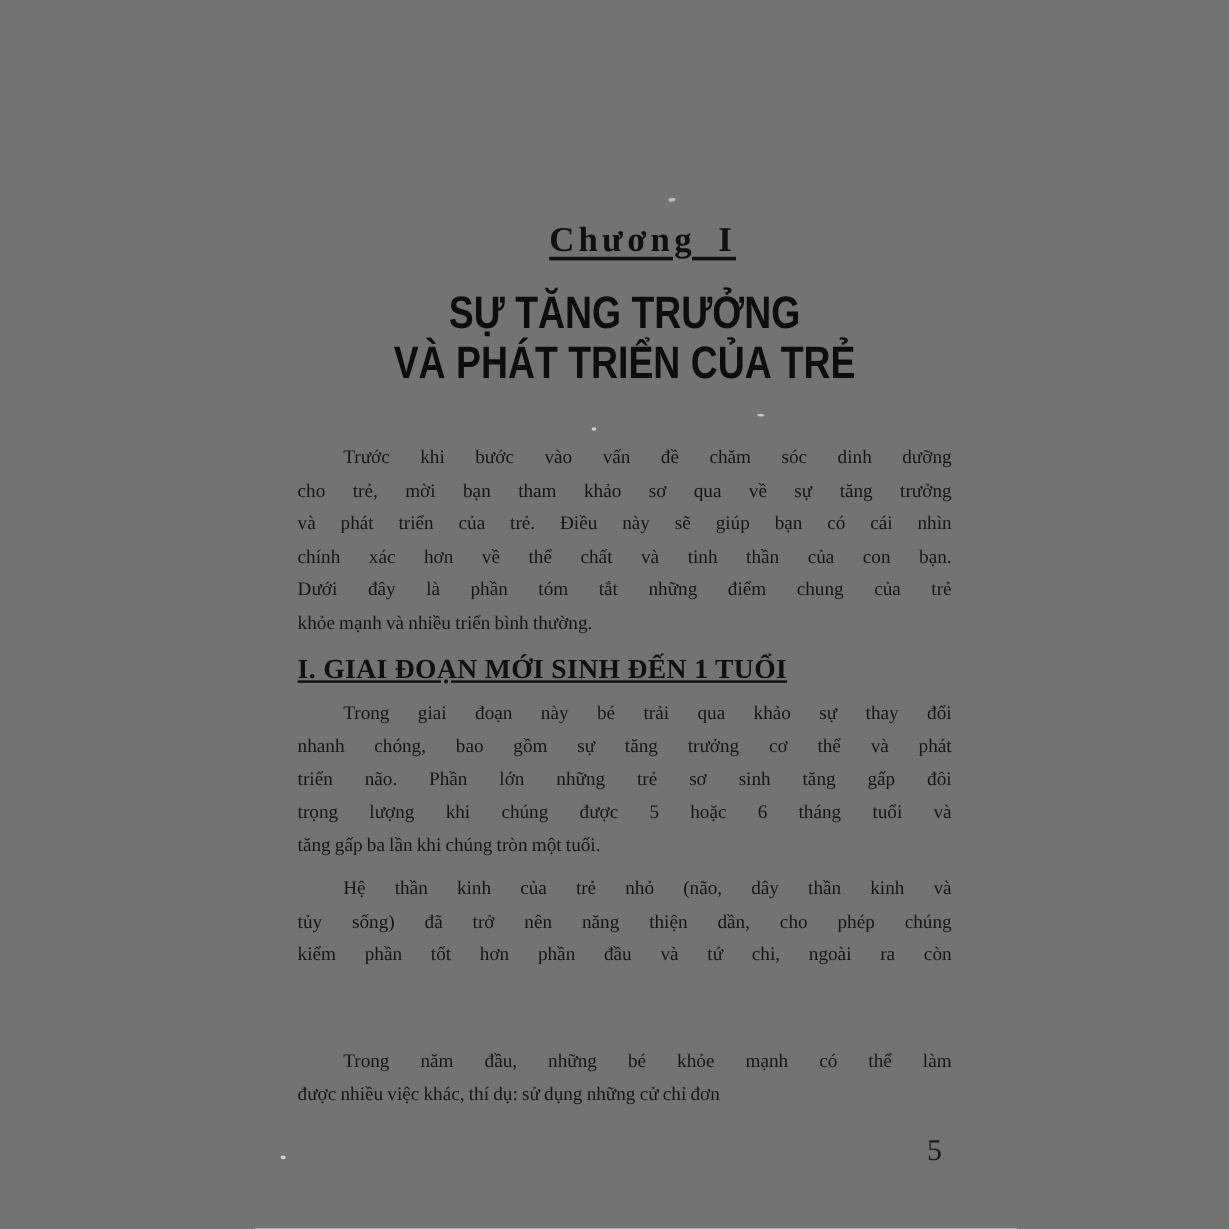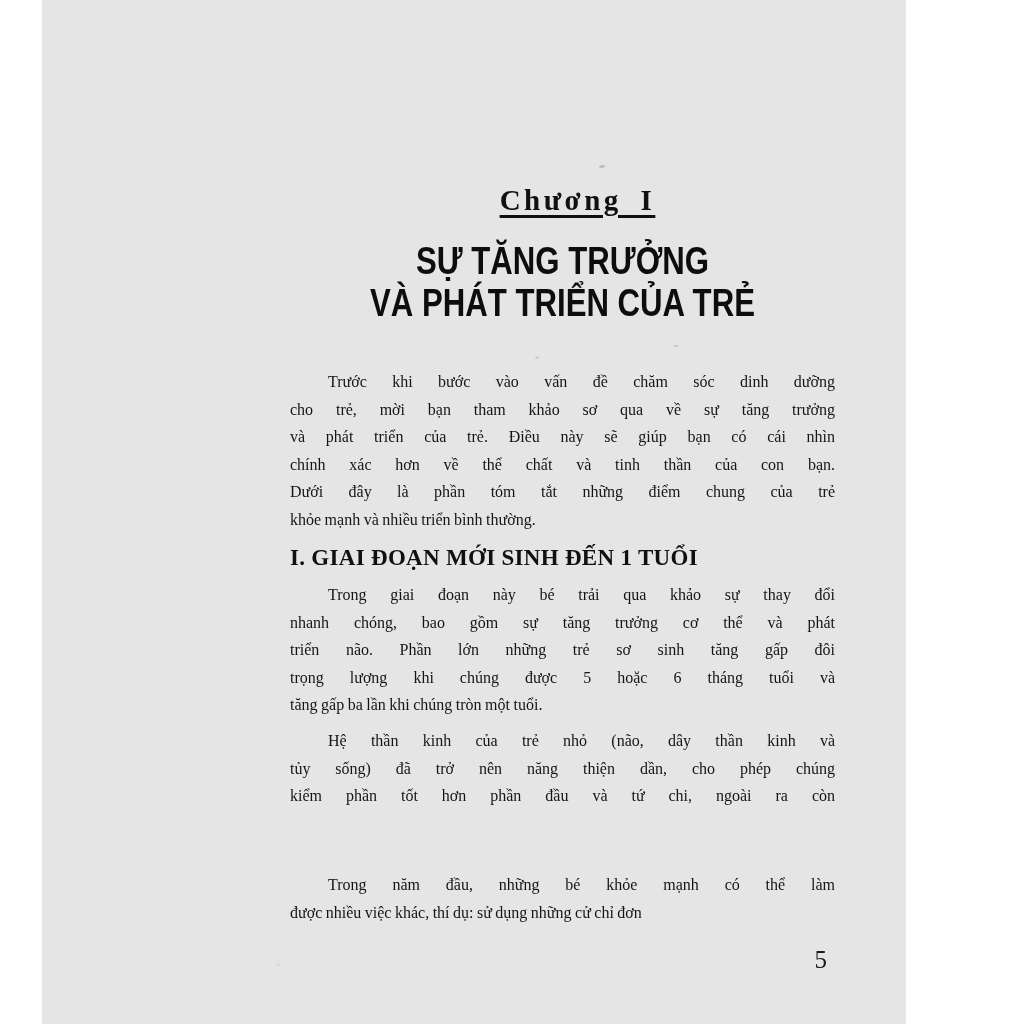--- a/index.html
+++ b/index.html
@@ -2,27 +2,26 @@
 <html><head>
 <meta charset="utf-8">
 <style>
   html, body {
     margin: 0;
     padding: 0;
     background: #ffffff;
   }
   .scan-canvas {
     position: relative;
-    width: 864px;
+    width: 1024px;
     height: 1024px;
-    background: #e5e5e5;
+    background: #737373;
     overflow: hidden;
     font-family: "Liberation Serif", "DejaVu Serif", serif;
     color: #141414;
-    margin-left: 42px;
   }
   .text-column {
     position: absolute;
     left: 248px;
     top: 0;
     width: 545px;
     height: 1024px;
   }
   .block { position: absolute; left: 0; right: 0; }
 
@@ -63,20 +62,21 @@
   .tline.tlast { text-align-last: left; }
   .tline.tfirst { text-indent: 38px; }
 
   .intro-para   { top: 368px; }
   .section-heading {
     top: 545px;
     font-size: 23px;
     font-weight: bold;
     letter-spacing: 0.3px;
     color: #101010;
+    text-decoration: underline;
   }
   .para-2 { top: 581px; }
   .para-3 { top: 727px; }
   .para-4 { top: 871px; }
 
   .page-number {
     top: 946px;
     text-align: right;
     padding-right: 8px;
     font-size: 25px;

